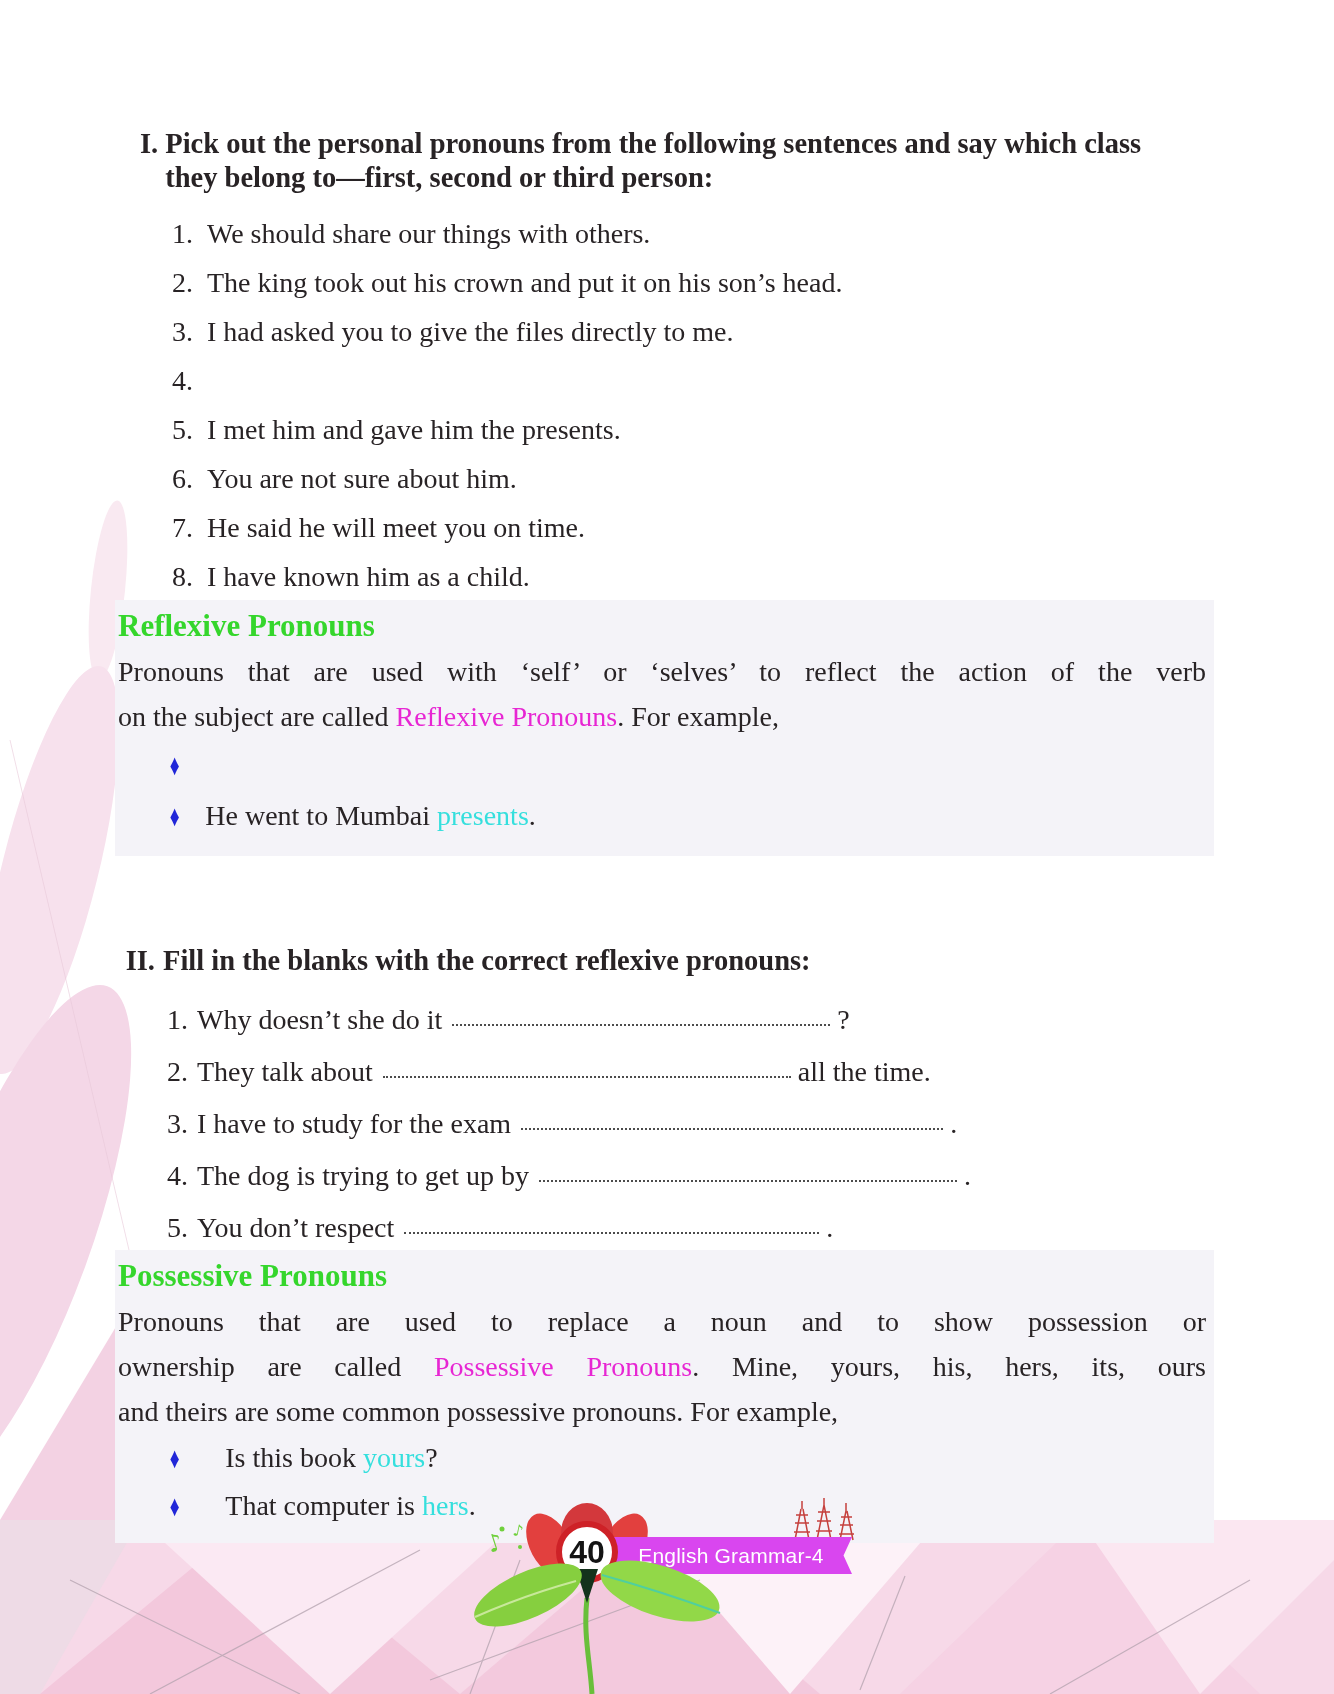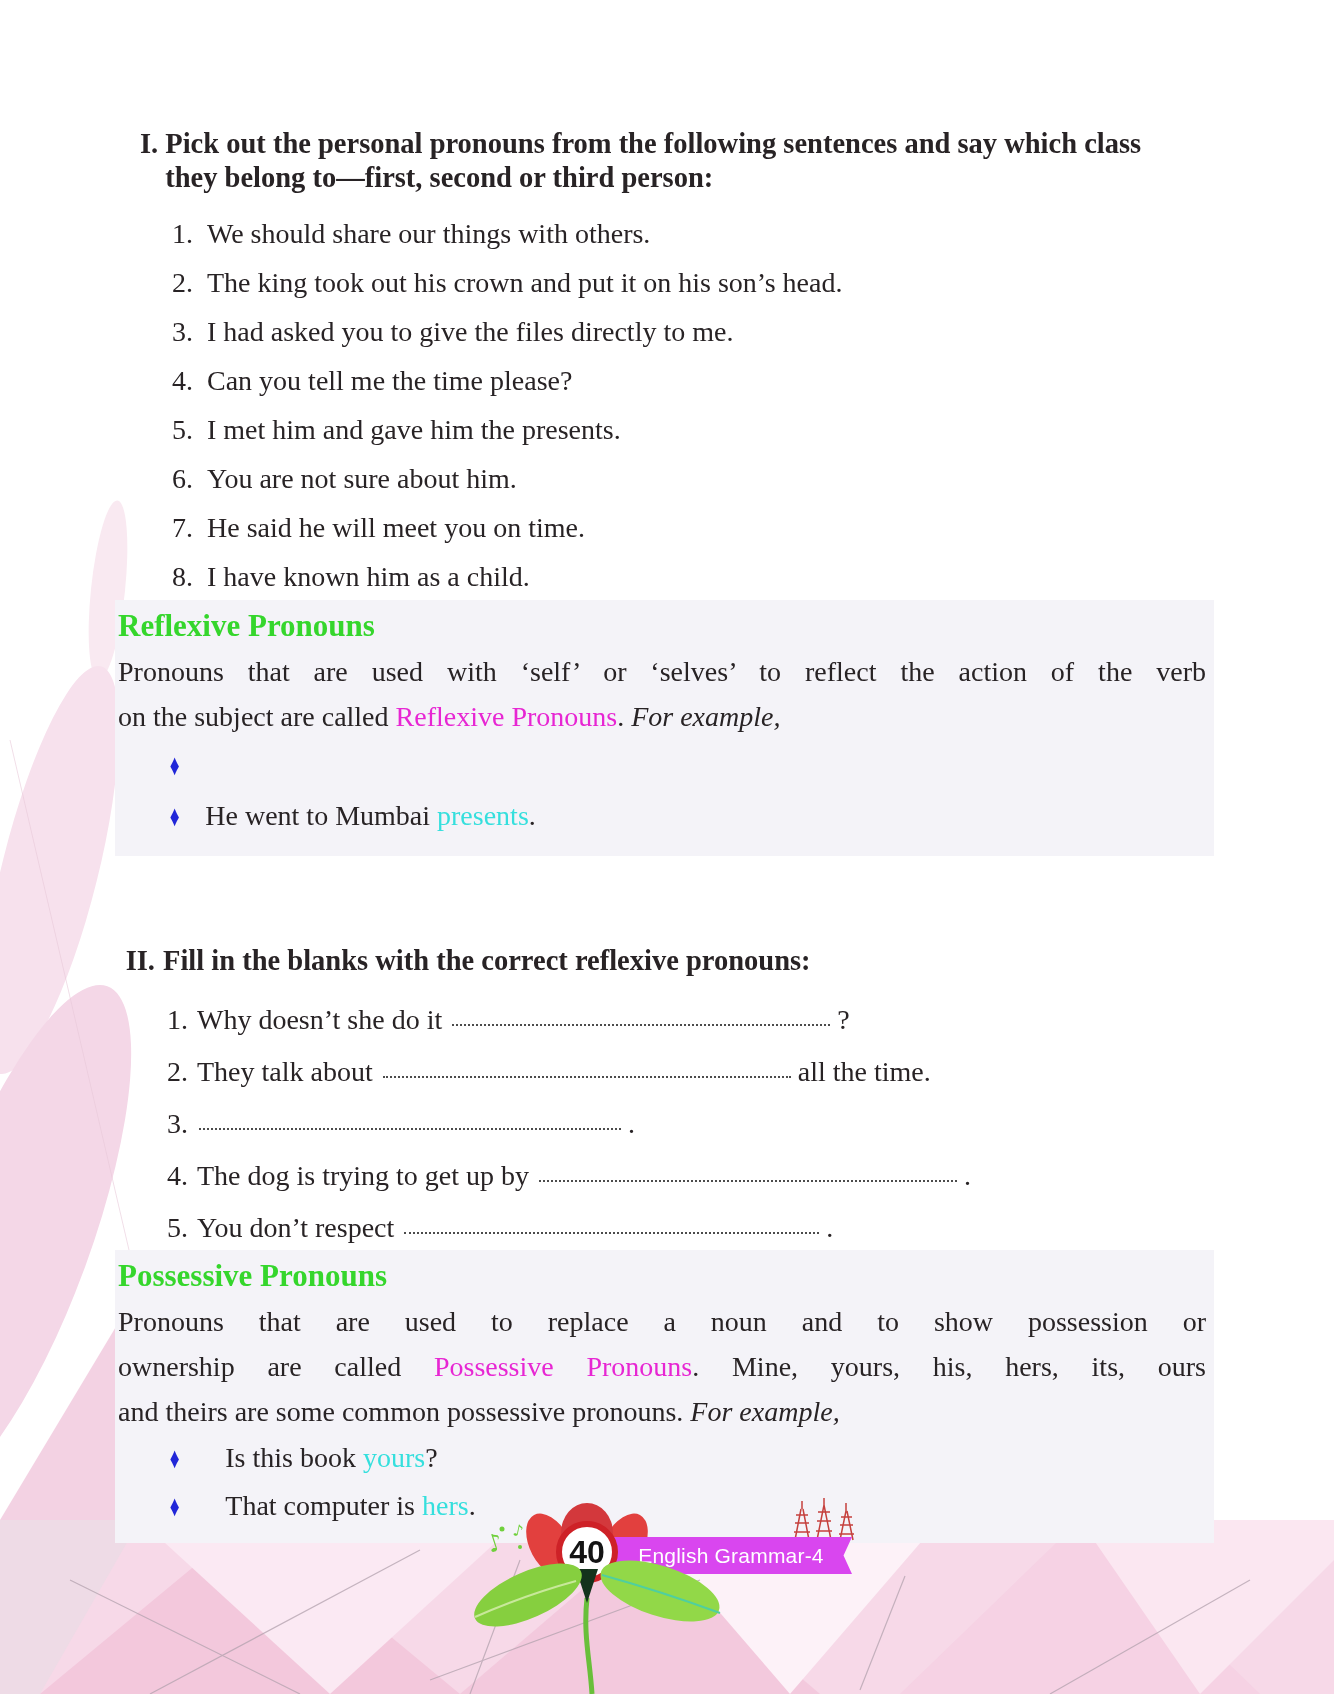--- a/index.html
+++ b/index.html
@@ -24,21 +24,21 @@
 
   
   .hl{left:115px;width:1099px;background:#f4f3f8;box-sizing:border-box;
       padding:7px 8px 6px 3px;}
   .hl h2{margin:0 0 4px 0;font-size:31px;line-height:38px;font-weight:bold;color:#35d62c;}
   .para{font-size:28px;line-height:45px;text-align:justify;margin:0;}
   .jline{display:block;text-align:justify;text-align-last:justify;}
   .nline{display:block;text-align:left;}
   .magenta{color:#e726d3;}
   .cyan{color:#35dfdd;}
-  .ital{font-style:italic;}
+  .ital{}
   .bullets{margin:9px 0 2px 50px;}
   .bullet{display:flex;align-items:baseline;font-size:28px;line-height:34px;margin-bottom:16px;}
   .bullet .d{margin-right:24px;color:#2126d8;}
   .bullet .d::before{content:"♦";display:inline-block;transform:scaleX(.74) scaleY(1.12);font-size:26px;}
   .reflexive{top:600px;}
   .note{margin-top:9px;}
 
   
   .ex2{left:125px;top:944px;width:1080px;}
   .ex2 .ex-marker{flex:0 0 30px;text-align:right;}
@@ -119,21 +119,20 @@
       <div class="nrow">
           <span class="n">2.</span>
           <span class="t">The king took out his crown and put it on his son’s head.</span>
         </div>
       <div class="nrow">
           <span class="n">3.</span>
           <span class="t">I had asked you to give the files directly to me.</span>
         </div>
       <div class="nrow">
           <span class="n">4.</span>
-          <span class="t">Can you tell me the time please?</span>
         </div>
       <div class="nrow">
           <span class="n">5.</span>
           <span class="t">I met him and gave him the presents.</span>
         </div>
       <div class="nrow">
           <span class="n">6.</span>
           <span class="t">You are not sure about him.</span>
         </div>
       <div class="nrow">
@@ -177,20 +176,21 @@
           <span class="af">?</span>
       </div>
       <div class="brow">
         <span class="n">2.</span>
           <span class="bt">They talk about</span>
           <span class="blank" style="width:408px;"></span>
           <span class="af">all the time.</span>
       </div>
       <div class="brow">
         <span class="n">3.</span>
+          <span class="bt">I have to study for the exam</span>
           <span class="blank" style="width:422px;"></span>
           <span class="af">.</span>
       </div>
       <div class="brow">
         <span class="n">4.</span>
           <span class="bt">The dog is trying to get up by</span>
           <span class="blank" style="width:418px;"></span>
           <span class="af">.</span>
       </div>
       <div class="brow">

